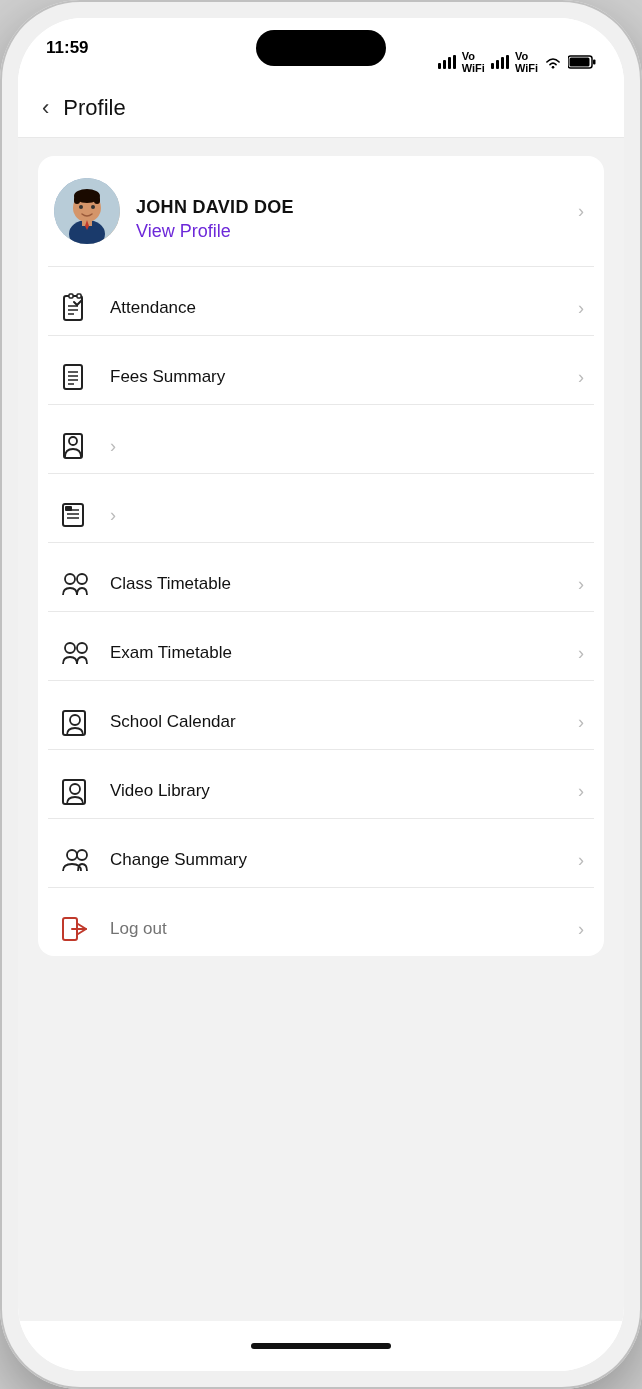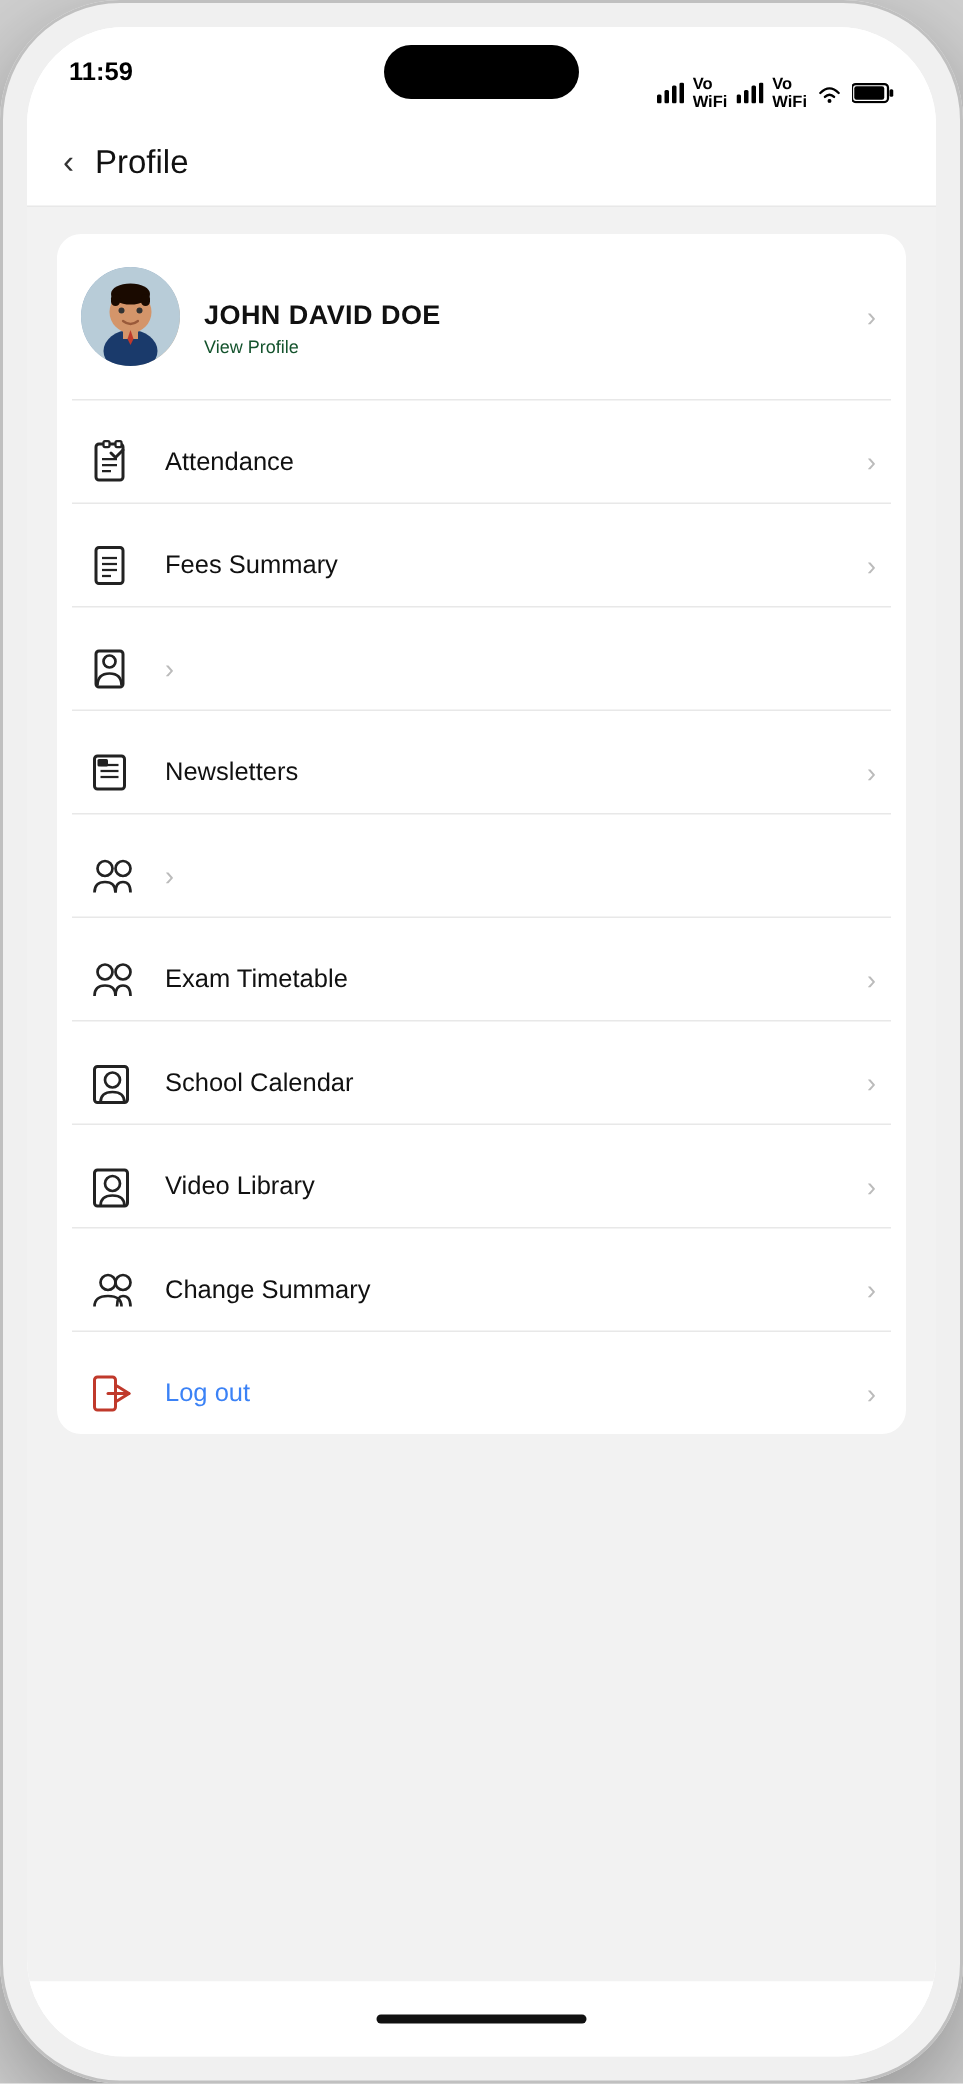--- a/index.html
+++ b/index.html
@@ -126,22 +126,22 @@
       flex: 1;
     }
     .profile-name {
       font-size: 18px;
       font-weight: 700;
       color: #111;
       letter-spacing: 0.3px;
       margin-top: 16px;
     }
     .profile-sub {
-      font-size: 12px;
-      color: #14532d;
+      font-size: 18px;
+      color: #6d28d9;
       margin-top: 3px;
     }
     .chevron {
       font-size: 18px;
       color: #bbb;
     }
     
     .menu-item {
       display: flex;
       align-items: center;
@@ -164,21 +164,21 @@
     .menu-icon svg {
       width: 30px;
       height: 30px;
     }
     .menu-label {
       flex: 1;
       font-size: 17px;
       color: #111;
     }
     .menu-label.red {
-      color: #3b82f6;
+      color: #737373;
     }
     
     .bottom-bar {
       height: 50px;
       background: #fff;
       display: flex;
       align-items: center;
       justify-content: center;
       flex-shrink: 0;
     }
@@ -315,33 +315,33 @@
         <div class="menu-item">
           <div class="menu-icon">
             <svg viewBox="0 0 30 30" fill="none" xmlns="http://www.w3.org/2000/svg">
               <rect x="3" y="4" width="20" height="22" rx="2" stroke="#222" stroke-width="2"></rect>
               <line x1="7" y1="10" x2="19" y2="10" stroke="#222" stroke-width="1.5"></line>
               <line x1="7" y1="14" x2="19" y2="14" stroke="#222" stroke-width="1.5"></line>
               <line x1="7" y1="18" x2="19" y2="18" stroke="#222" stroke-width="1.5"></line>
               <rect x="5" y="6" width="7" height="5" rx="1" fill="#222"></rect>
             </svg>
           </div>
-          <span class="menu-label">Newsletters</span>
           <span class="chevron">›</span>
         </div>
 
         <div class="menu-item">
           <div class="menu-icon">
             <svg viewBox="0 0 30 30" fill="none" xmlns="http://www.w3.org/2000/svg">
               <circle cx="10" cy="10" r="5" stroke="#222" stroke-width="1.8"></circle>
               <path d="M3 26 Q3 19 10 19 Q17 19 17 26" stroke="#222" stroke-width="1.8" fill="none"></path>
               <circle cx="22" cy="10" r="5" stroke="#222" stroke-width="1.8"></circle>
               <path d="M17 26 Q17 19 22 19 Q27 19 27 26" stroke="#222" stroke-width="1.8" fill="none"></path>
             </svg>
           </div>
+          <span class="menu-label">Class Timetable</span>
           <span class="chevron">›</span>
         </div>
 
         <div class="menu-item">
           <div class="menu-icon">
             <svg viewBox="0 0 30 30" fill="none" xmlns="http://www.w3.org/2000/svg">
               <circle cx="10" cy="10" r="5" stroke="#222" stroke-width="1.8"></circle>
               <path d="M3 26 Q3 19 10 19 Q17 19 17 26" stroke="#222" stroke-width="1.8" fill="none"></path>
               <circle cx="22" cy="10" r="5" stroke="#222" stroke-width="1.8"></circle>
               <path d="M17 26 Q17 19 22 19 Q27 19 27 26" stroke="#222" stroke-width="1.8" fill="none"></path>

